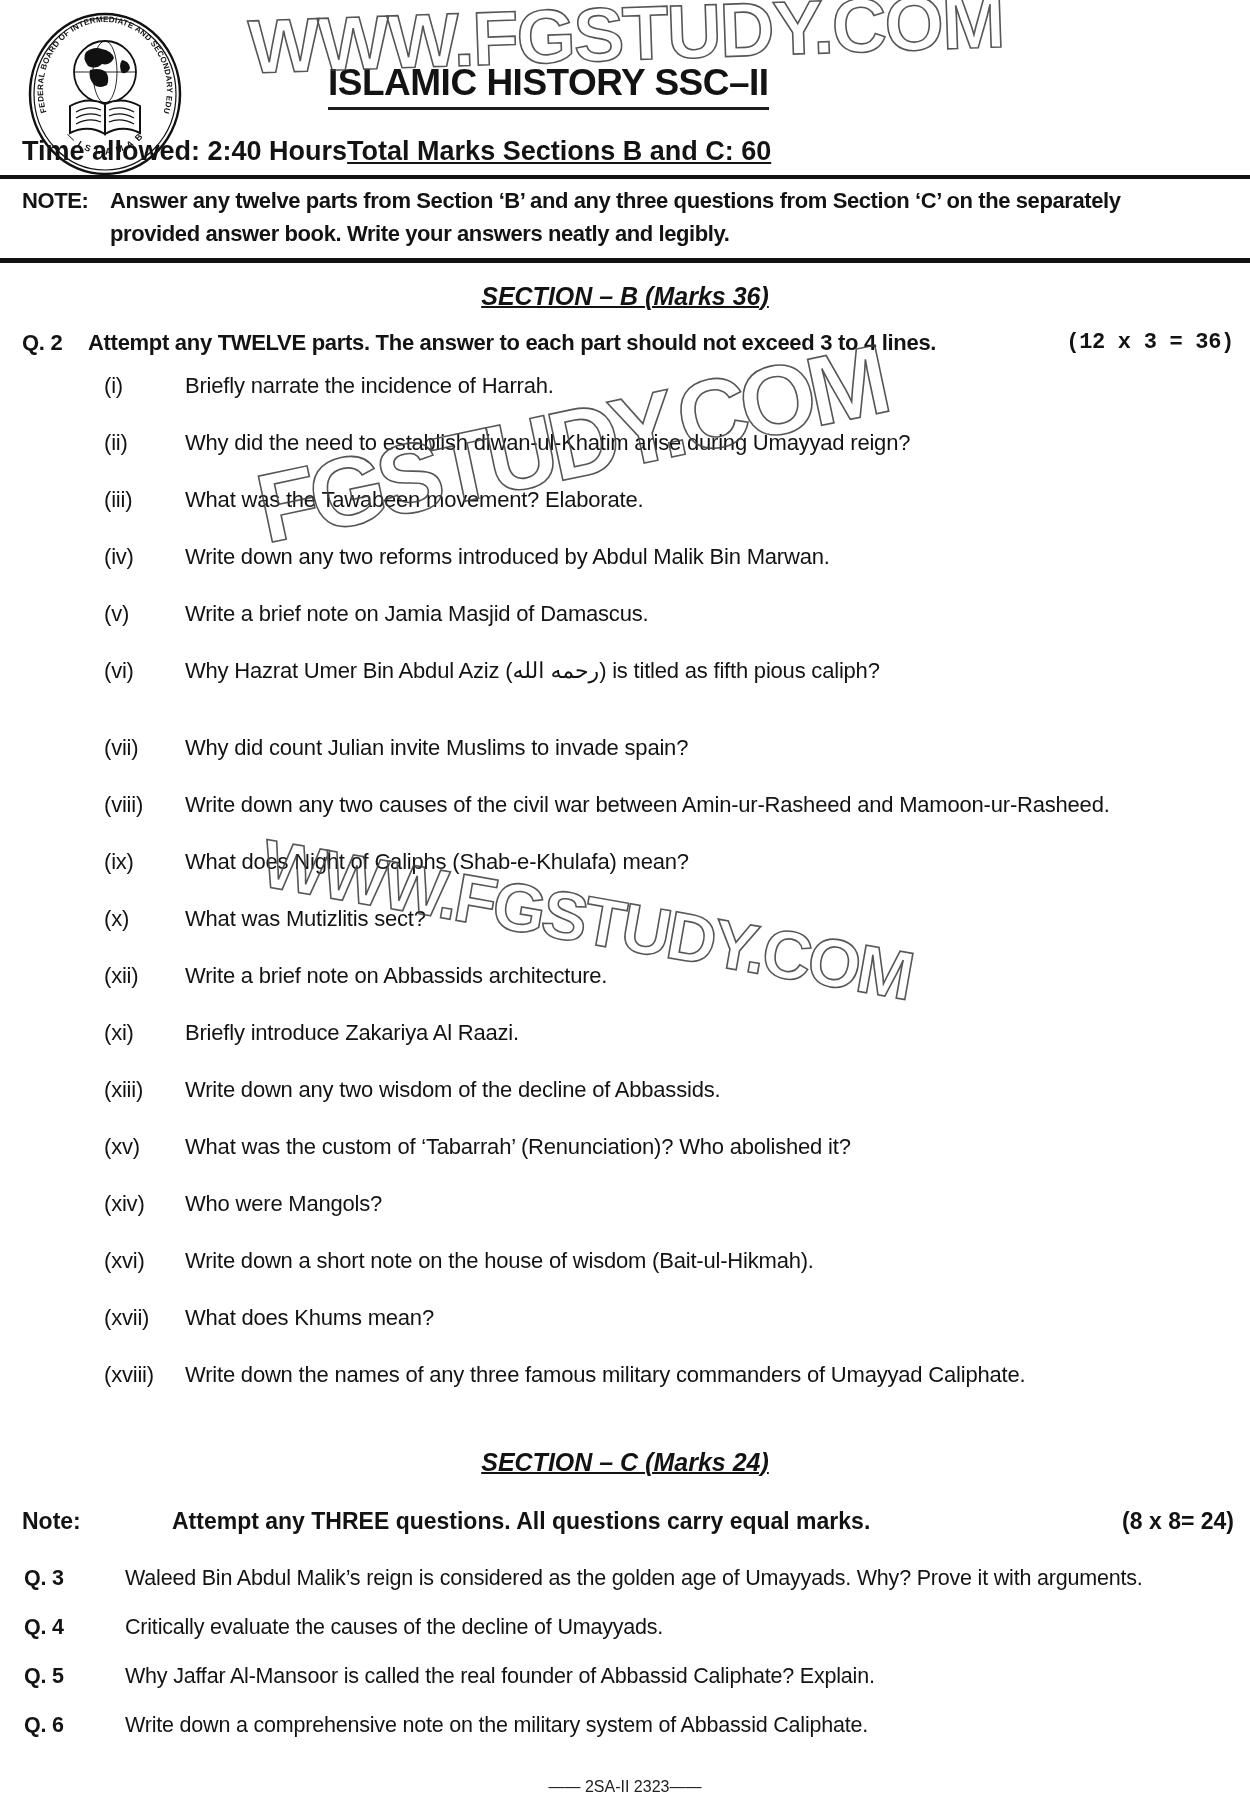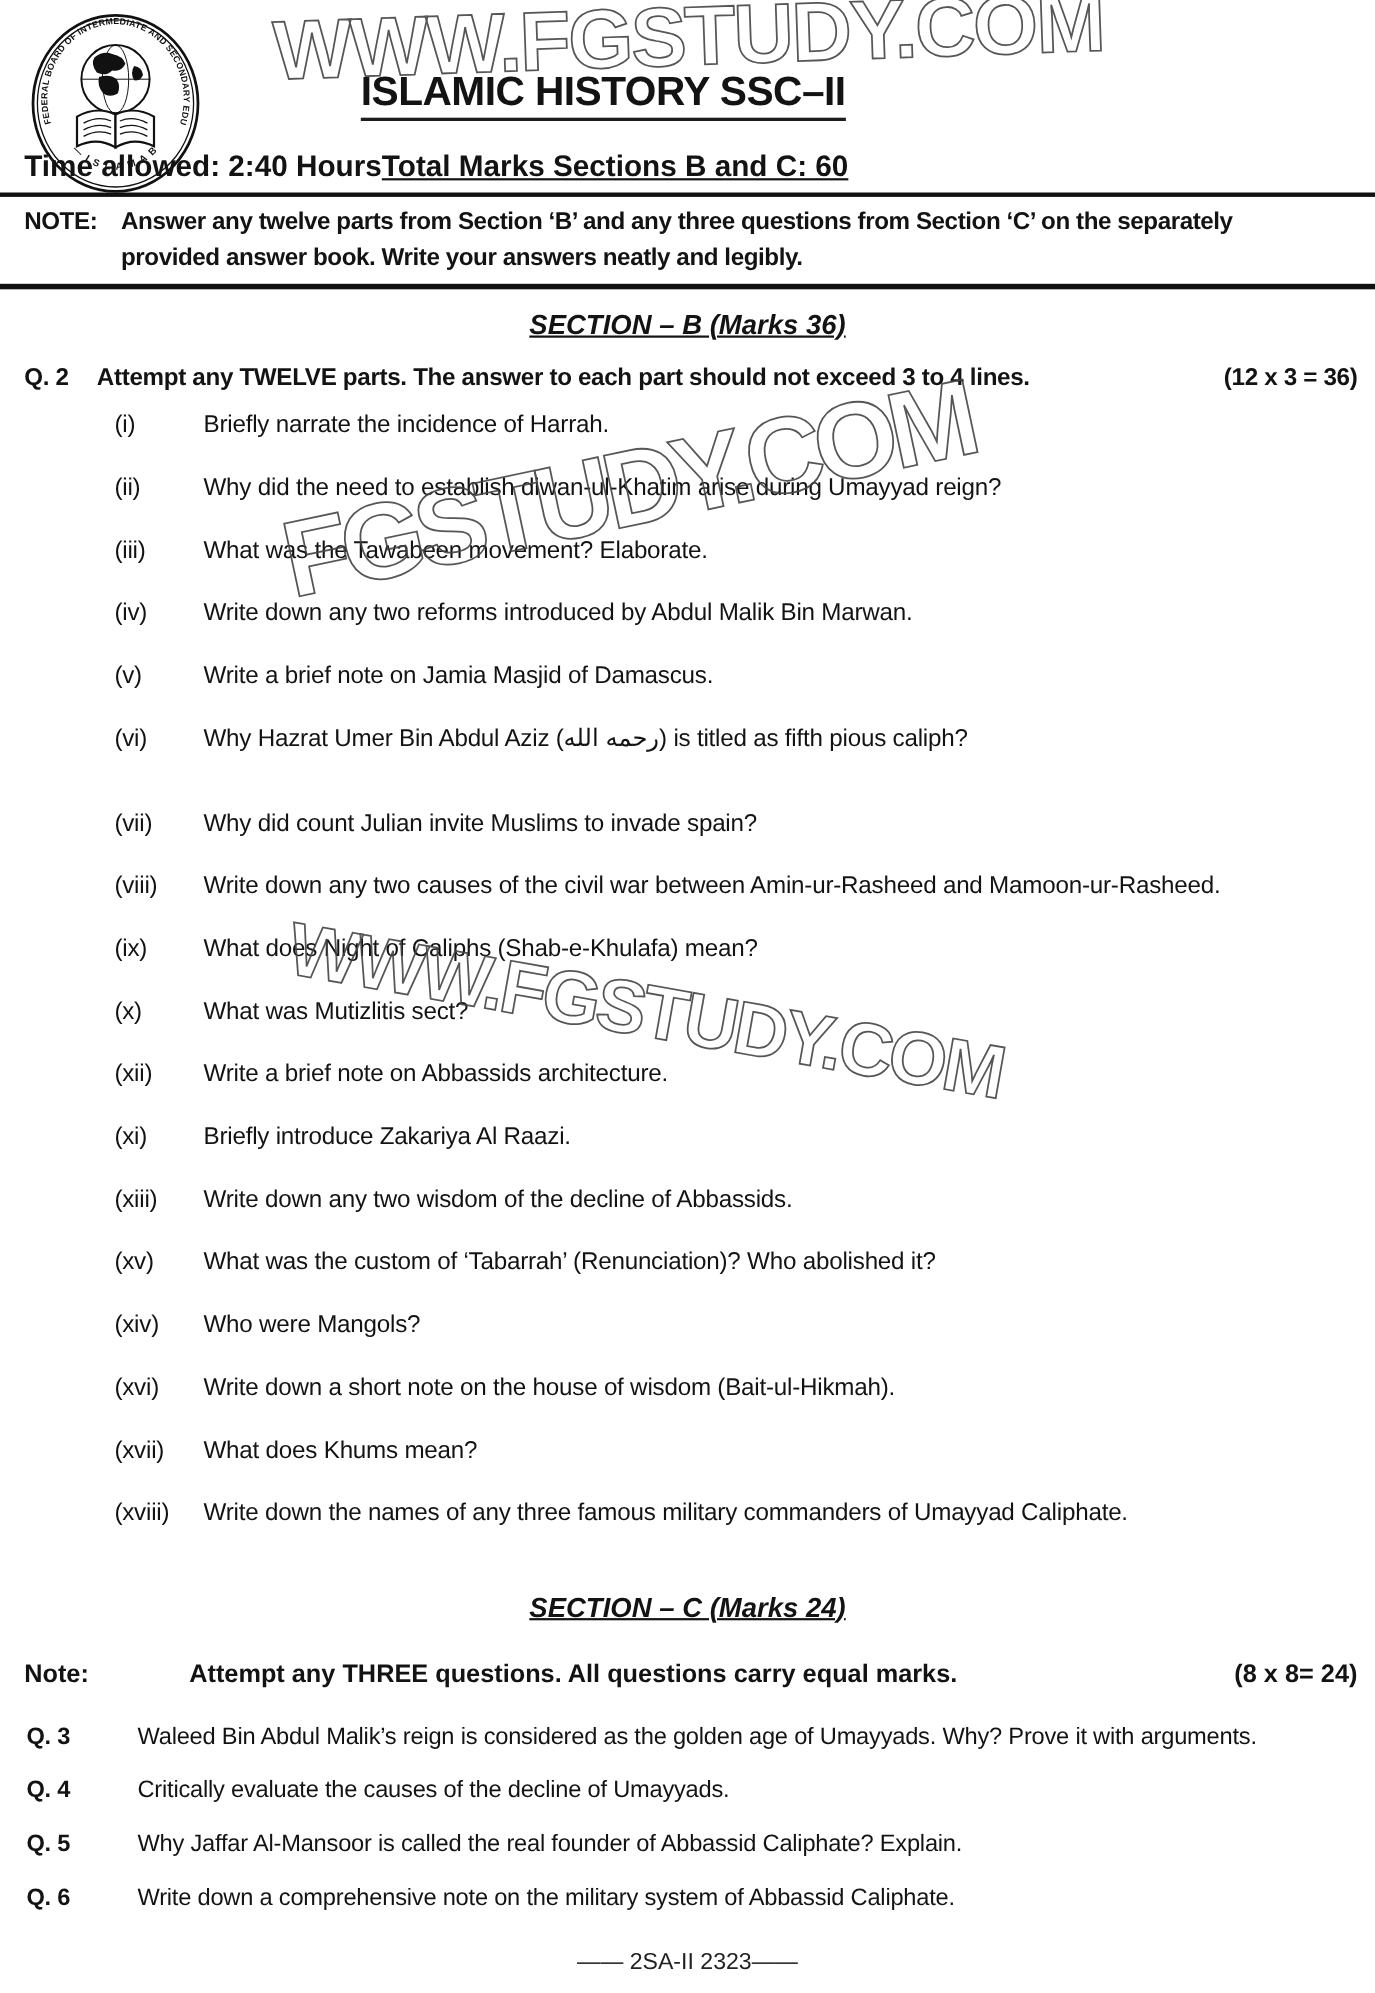--- a/index.html
+++ b/index.html
@@ -47,21 +47,21 @@
   .sec-heading {
     text-align:center; font-weight:700; font-style:italic; font-size:25px;
     text-decoration:underline; text-decoration-thickness:2px; margin:0 0 16px 0;
   }
   .q2-row {
     display:flex; box-sizing:border-box; width:100%; padding:0 16px 0 22px;
     font-weight:700; font-size:22px; letter-spacing:-0.3px; margin-bottom:14px; line-height:1.45;
   }
   .q2-label { flex:none; width:66px; }
   .q2-text  { flex:1; white-space:nowrap; }
-  .q2-marks { flex:none; white-space:nowrap; }
+  .q2-marks { flex:none; white-space:nowrap;font-family:Liberation Mono, monospace; }
 
   .items { padding-left:104px; font-size:22px; letter-spacing:-0.2px; }
   .qitem { display:flex; line-height:26px; margin-bottom:31px; }
   .qitem:nth-child(6) { margin-bottom:51px; }
   .qnum  { flex:none; width:81px; }
   .qtext { white-space:nowrap; }
 
   .sec-c-heading { margin-top:60px; margin-bottom:28px; }
   .cnote-row {
     display:flex; box-sizing:border-box; width:100%; padding:0 16px 0 22px;
@@ -69,21 +69,21 @@
   }
   .cnote-label { flex:none; width:92px; }
   .cnote-text  { flex:1; padding-left:58px; white-space:nowrap; }
   .cnote-marks { flex:none; white-space:nowrap; }
 
   .cq { display:flex; box-sizing:border-box; width:100%; padding:0 10px 0 24px;
         font-size:21.5px; letter-spacing:-0.2px; line-height:27px; margin-bottom:22px; }
   .cq-num  { flex:none; width:72px; font-weight:700; }
   .cq-text { white-space:nowrap;margin-left:29px; }
 
-  .footer { position:absolute; left:0; bottom:16px; width:100%; text-align:center; font-size:21px; color:#222; }
+  .footer { position:absolute; left:0; bottom:16px; width:100%; text-align:center; font-size:16px; color:#222; }
 
   svg text { font-family:"Liberation Sans", sans-serif; }
 </style>
 </head>
 <body>
 
 <div class="page">
 
   <div class="wm wm-top">WWW.FGSTUDY.COM</div>
   <div class="wm wm-mid">FGSTUDY.COM</div>

